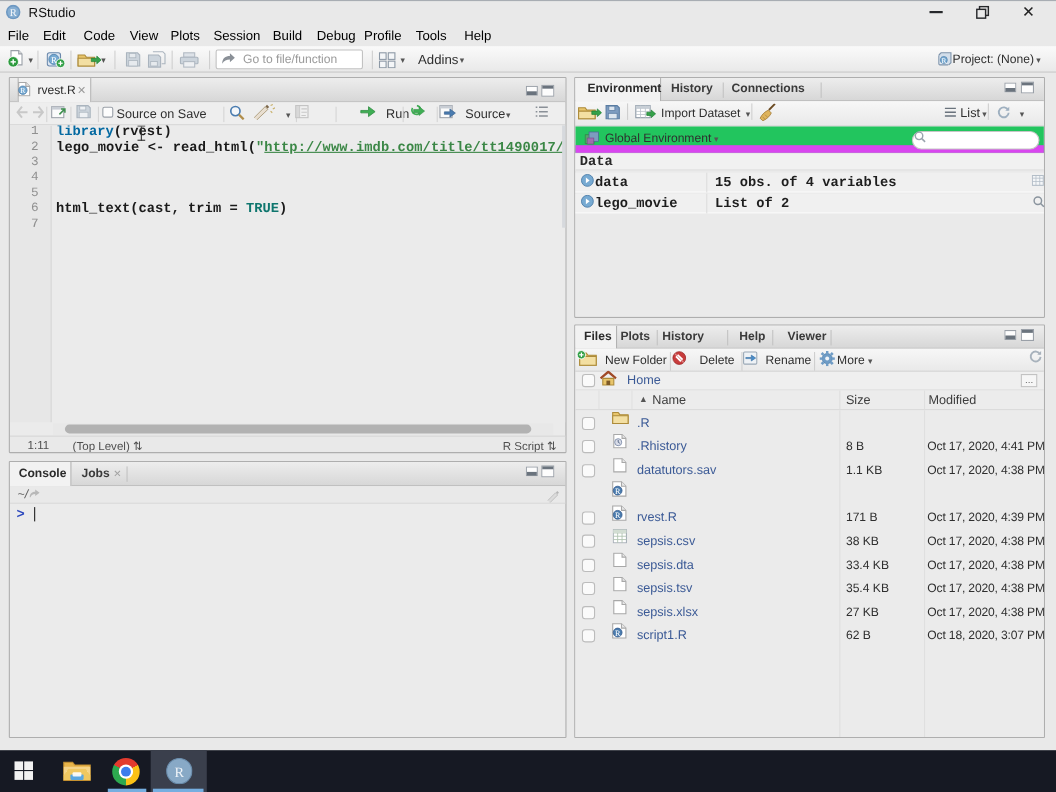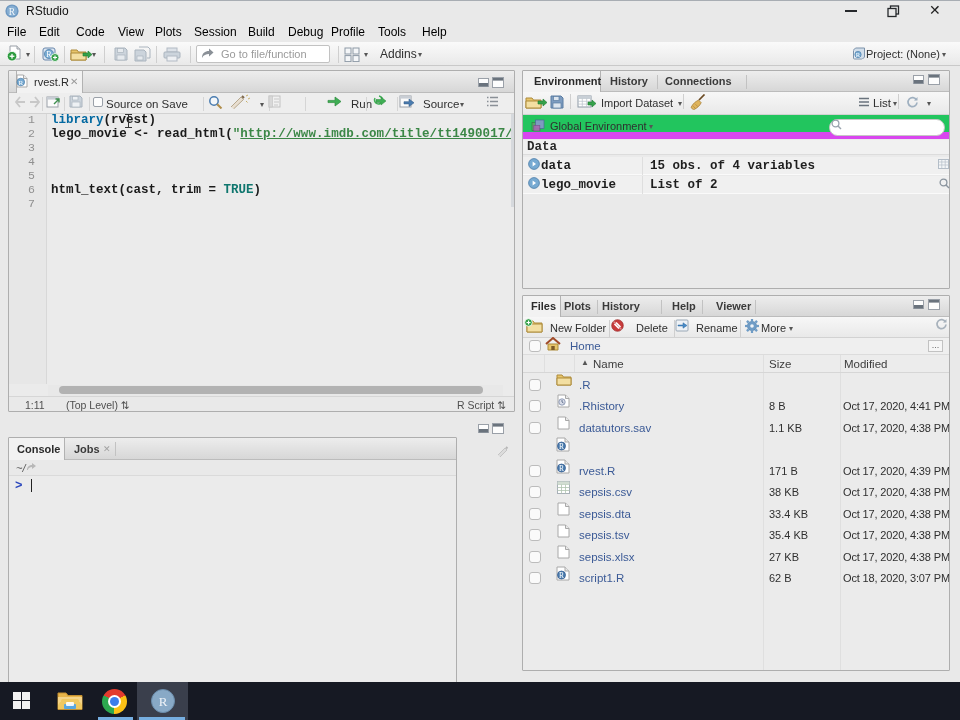--- a/index.html
+++ b/index.html
@@ -32,21 +32,21 @@
 .lnum{position:absolute;left:0;width:26px;text-align:right;font-size:11.5px;color:#909090;font-family:"Liberation Mono",monospace;line-height:14.2px}
 .cline{position:absolute;left:42px;white-space:pre;font-size:12.5px;color:#1a1a1a;font-family:"Liberation Mono",monospace;line-height:14.2px;font-weight:bold}
 .kw{color:#0369a1}
 .str{color:#3b8746}
 .lnk{color:#3b8746;text-decoration:underline}
 .const{color:#0f766e}
 #ed-hscroll{position:absolute;left:39px;right:11px;top:314px;height:11px;background:#e8e8e8}
 #ed-hthumb{position:absolute;left:11px;top:1px;width:424px;height:8px;background:#b2b2b2;border-radius:4px}
 #ed-status{position:absolute;left:0;right:0;top:325px;height:16px;background:#e9e9e9;border-top:1px solid #d6d6d6;font-size:10.5px;color:#4f4f4f}
 
-#conp{left:8px;top:437px;width:449px;height:252px}
+#conp{left:8px;top:419px;width:507px;height:252px}
 #con-tabrow{height:22px}
 #con-tab{left:0;width:56px;height:22px;border-left:none}
 #con-path{position:absolute;left:0;top:22px;right:0;height:16px;background:#e9e9e9;border-bottom:1px solid #dadada;font-size:11px;color:#555}
 
 #envp{left:522px;top:70px;width:428px;height:219px}
 #env-tabrow{height:21px}
 #env-tab{left:0;width:78px;height:21px;border-left:none}
 #env-toolbar{position:absolute;left:0;top:21px;right:0;height:23px;background:linear-gradient(#f7f7f7,#e9e9e9);border-bottom:1px solid #d2d2d2}
 #env-global{position:absolute;left:0;top:44px;right:0;height:24px;background:#22c55e;border-bottom:7px solid #d946ef}
 #env-search{position:absolute;left:306px;top:4px;width:116px;height:17px;background:#fff;border:1px solid #c6c6c6;border-radius:9px}

